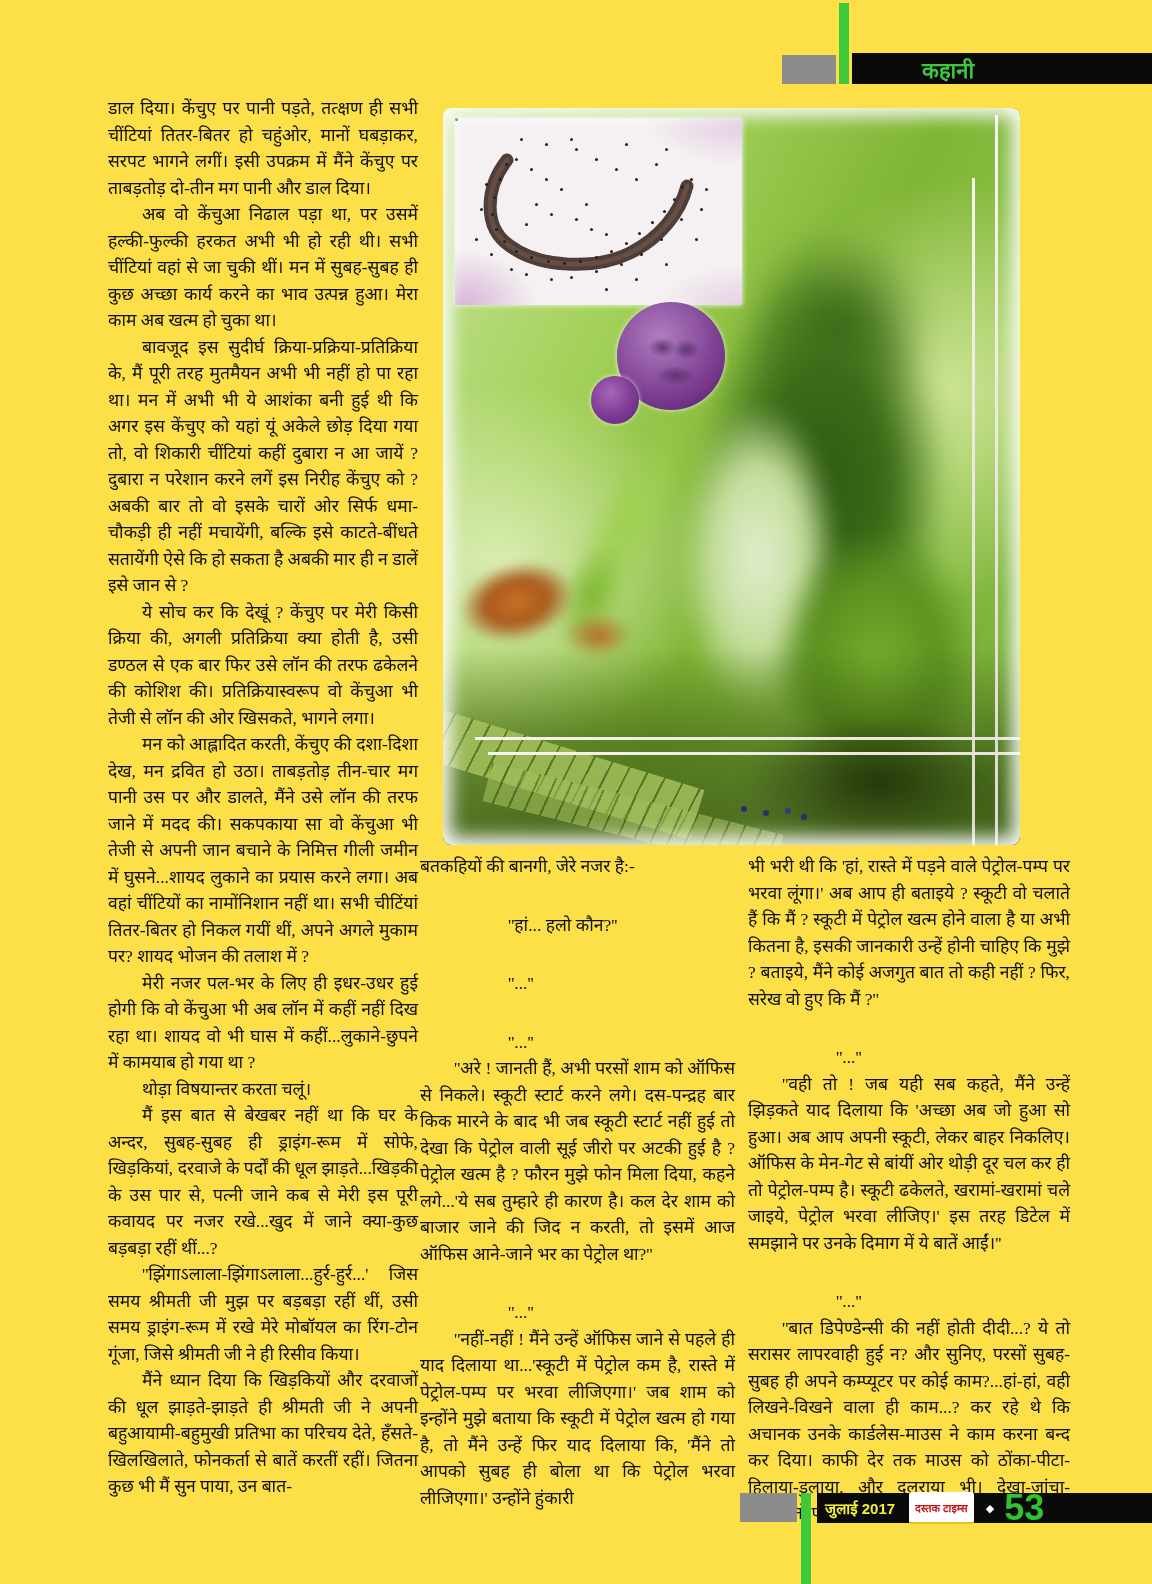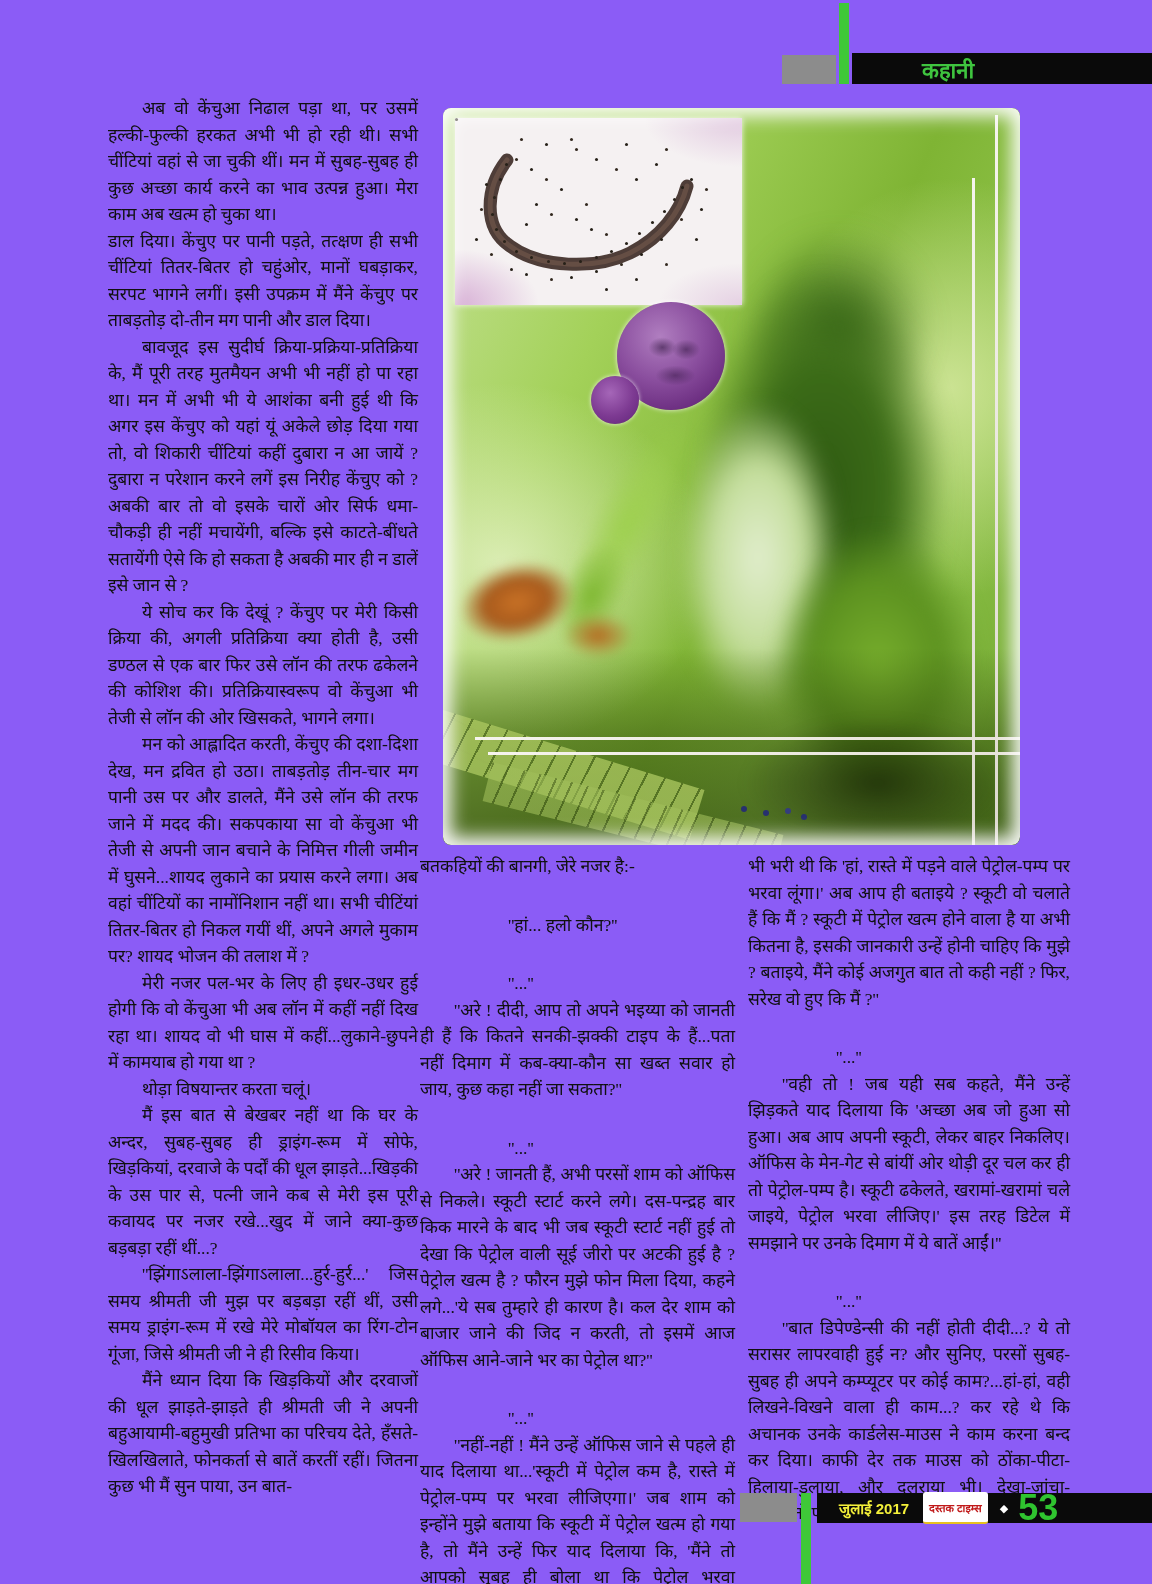--- a/index.html
+++ b/index.html
@@ -1,16 +1,16 @@
 <!DOCTYPE html>
 <html><head>
 <meta charset="utf-8">
 <style>
   html,body{margin:0;padding:0;background:#e8e8e8;}
-  .page{position:relative;width:1152px;height:1584px;background:#8b5cf6;overflow:hidden;
+  .page{position:relative;width:1152px;height:1584px;background:#fde047;overflow:hidden;
         font-family:"Liberation Serif","DejaVu Serif",serif;}
   
   .hdr-gray{position:absolute;left:782px;top:55px;width:54px;height:29px;background:#8c8c8c;}
   .hdr-greenbar{position:absolute;left:839px;top:3px;width:10px;height:81px;background:#3fc838;}
   .hdr-black{position:absolute;left:852px;top:53px;width:300px;height:31px;background:#0a0a0a;
              display:flex;align-items:center;}
   .hdr-black span{margin-left:70px;color:#3fc53f;font-size:22px;font-weight:bold;
                   font-family:"Liberation Sans","DejaVu Sans",sans-serif;}
   
   .col{position:absolute;color:#101010;}
@@ -88,55 +88,54 @@
     background:repeating-linear-gradient(100deg, rgba(80,105,35,.9) 0 2px, rgba(160,190,90,.85) 2px 16px);}
   .bluedots{position:absolute;left:298px;top:698px;width:6px;height:6px;border-radius:50%;background:#27306e;
     box-shadow:22px 4px #27306e,44px 2px #343d7d,60px 8px #27306e;}
   .art-fade{position:absolute;left:0;top:0;width:577px;height:737px;border-radius:8px;
     box-shadow:inset 0 0 18px 8px rgba(255,255,255,.95);}
   
   .ftr-gray{position:absolute;left:740px;top:1493px;width:57px;height:29px;background:#8c8c8c;}
   .ftr-greenbar{position:absolute;left:801px;top:1493px;width:10px;height:91px;background:#3fc838;}
   .ftr-black{position:absolute;left:817px;top:1493px;width:335px;height:30px;background:#0a0a0a;
              display:flex;align-items:center;font-family:"Liberation Sans","DejaVu Sans",sans-serif;}
-  .ftr-date{margin-left:22px;color:#f3ef39;font-size:15px;font-weight:bold;}
+  .ftr-date{margin-left:8px;color:#f3ef39;font-size:15px;font-weight:bold;}
   .ftr-logo{margin-left:14px;background:#ffffff;border-radius:3px;padding:6px 6px;height:18px;
             display:flex;align-items:center;border-bottom:2px solid #e8c020;}
   .ftr-logo span{color:#c01818;font-size:11px;font-weight:bold;white-space:nowrap;}
   .ftr-diamond{margin-left:12px;color:#ffffff;font-size:11px;}
   .ftr-page{margin-left:10px;color:#2fc42f;font-size:36px;font-weight:bold;line-height:1;}
 </style>
 </head>
 <body>
 
 <div class="page">
 
   <div class="hdr-gray"></div>
   <div class="hdr-greenbar"></div>
   <div class="hdr-black">
     <span>कहानी</span>
   </div>
 
   <div class="col col-left">
+      <p class="para plain">डाल दिया। केंचुए पर पानी पड़ते, तत्क्षण ही सभी चींटियां तितर-बितर हो चहुंओर, मानों घबड़ाकर, सरपट भागने लगीं। इसी उपक्रम में मैंने केंचुए पर ताबड़तोड़ दो-तीन मग पानी और डाल दिया।</p>
       <p class="para indent">अब वो केंचुआ निढाल पड़ा था, पर उसमें हल्की-फुल्की हरकत अभी भी हो रही थी। सभी चींटियां वहां से जा चुकी थीं। मन में सुबह-सुबह ही कुछ अच्छा कार्य करने का भाव उत्पन्न हुआ। मेरा काम अब खत्म हो चुका था।</p>
-      <p class="para plain">डाल दिया। केंचुए पर पानी पड़ते, तत्क्षण ही सभी चींटियां तितर-बितर हो चहुंओर, मानों घबड़ाकर, सरपट भागने लगीं। इसी उपक्रम में मैंने केंचुए पर ताबड़तोड़ दो-तीन मग पानी और डाल दिया।</p>
       <p class="para indent">बावजूद इस सुदीर्घ क्रिया-प्रक्रिया-प्रतिक्रिया के, मैं पूरी तरह मुतमैयन अभी भी नहीं हो पा रहा था। मन में अभी भी ये आशंका बनी हुई थी कि अगर इस केंचुए को यहां यूं अकेले छोड़ दिया गया तो, वो शिकारी चींटियां कहीं दुबारा न आ जायें ? दुबारा न परेशान करने लगें इस निरीह केंचुए को ? अबकी बार तो वो इसके चारों ओर सिर्फ धमा-चौकड़ी ही नहीं मचायेंगी, बल्कि इसे काटते-बींधते सतायेंगी ऐसे कि हो सकता है अबकी मार ही न डालें इसे जान से ?</p>
       <p class="para indent">ये सोच कर कि देखूं ? केंचुए पर मेरी किसी क्रिया की, अगली प्रतिक्रिया क्या होती है, उसी डण्ठल से एक बार फिर उसे लॉन की तरफ ढकेलने की कोशिश की। प्रतिक्रियास्वरूप वो केंचुआ भी तेजी से लॉन की ओर खिसकते, भागने लगा।</p>
       <p class="para indent">मन को आह्लादित करती, केंचुए की दशा-दिशा देख, मन द्रवित हो उठा। ताबड़तोड़ तीन-चार मग पानी उस पर और डालते, मैंने उसे लॉन की तरफ जाने में मदद की। सकपकाया सा वो केंचुआ भी तेजी से अपनी जान बचाने के निमित्त गीली जमीन में घुसने...शायद लुकाने का प्रयास करने लगा। अब वहां चींटियों का नामोंनिशान नहीं था। सभी चीटिंयां तितर-बितर हो निकल गयीं थीं, अपने अगले मुकाम पर? शायद भोजन की तलाश में ?</p>
       <p class="para indent">मेरी नजर पल-भर के लिए ही इधर-उधर हुई होगी कि वो केंचुआ भी अब लॉन में कहीं नहीं दिख रहा था। शायद वो भी घास में कहीं...लुकाने-छुपने में कामयाब हो गया था ?</p>
       <p class="para indent">थोड़ा विषयान्तर करता चलूं।</p>
       <p class="para indent">मैं इस बात से बेखबर नहीं था कि घर के अन्दर, सुबह-सुबह ही ड्राइंग-रूम में सोफे, खिड़कियां, दरवाजे के पर्दों की धूल झाड़ते...खिड़की के उस पार से, पत्नी जाने कब से मेरी इस पूरी कवायद पर नजर रखे...खुद में जाने क्या-कुछ बड़बड़ा रहीं थीं...?</p>
       <p class="para indent">''झिंगाऽलाला-झिंगाऽलाला...हुर्र-हुर्र...' जिस समय श्रीमती जी मुझ पर बड़बड़ा रहीं थीं, उसी समय ड्राइंग-रूम में रखे मेरे मोबॉयल का रिंग-टोन गूंजा, जिसे श्रीमती जी ने ही रिसीव किया।</p>
       <p class="para indent">मैंने ध्यान दिया कि खिड़कियों और दरवाजों की धूल झाड़ते-झाड़ते ही श्रीमती जी ने अपनी बहुआयामी-बहुमुखी प्रतिभा का परिचय देते, हँसते-खिलखिलाते, फोनकर्ता से बातें करतीं रहीं। जितना कुछ भी मैं सुन पाया, उन बात-</p>
     </div>
   <div class="col col-mid">
       <p class="para plain">बतकहियों की बानगी, जेरे नजर है:-</p>
       <p class="para dialog">''हां... हलो कौन?''</p>
       <p class="para dialog">''...''</p>
-      <p class="para indent">''अरे ! दीदी, आप तो अपने भइय्या को जानती ही हैं कि कितने सनकी-झक्की टाइप के हैं...पता नहीं दिमाग में कब-क्या-कौन सा खब्त सवार हो जाय, कुछ कहा नहीं जा सकता?''</p>
       <p class="para dialog">''...''</p>
       <p class="para indent">''अरे ! जानती हैं, अभी परसों शाम को ऑफिस से निकले। स्कूटी स्टार्ट करने लगे। दस-पन्द्रह बार किक मारने के बाद भी जब स्कूटी स्टार्ट नहीं हुई तो देखा कि पेट्रोल वाली सूई जीरो पर अटकी हुई है ? पेट्रोल खत्म है ? फौरन मुझे फोन मिला दिया, कहने लगे...'ये सब तुम्हारे ही कारण है। कल देर शाम को बाजार जाने की जिद न करती, तो इसमें आज ऑफिस आने-जाने भर का पेट्रोल था?''</p>
       <p class="para dialog">''...''</p>
       <p class="para indent">''नहीं-नहीं ! मैंने उन्हें ऑफिस जाने से पहले ही याद दिलाया था...'स्कूटी में पेट्रोल कम है, रास्ते में पेट्रोल-पम्प पर भरवा लीजिएगा।' जब शाम को इन्होंने मुझे बताया कि स्कूटी में पेट्रोल खत्म हो गया है, तो मैंने उन्हें फिर याद दिलाया कि, 'मैंने तो आपको सुबह ही बोला था कि पेट्रोल भरवा लीजिएगा।' उन्होंने हुंकारी</p>
     </div>
   <div class="col col-right">
       <p class="para plain">भी भरी थी कि 'हां, रास्ते में पड़ने वाले पेट्रोल-पम्प पर भरवा लूंगा।' अब आप ही बताइये ? स्कूटी वो चलाते हैं कि मैं ? स्कूटी में पेट्रोल खत्म होने वाला है या अभी कितना है, इसकी जानकारी उन्हें होनी चाहिए कि मुझे ? बताइये, मैंने कोई अजगुत बात तो कही नहीं ? फिर, सरेख वो हुए कि मैं ?''</p>
       <p class="para dialog">''...''</p>
       <p class="para indent">''वही तो ! जब यही सब कहते, मैंने उन्हें झिड़कते याद दिलाया कि 'अच्छा अब जो हुआ सो हुआ। अब आप अपनी स्कूटी, लेकर बाहर निकलिए। ऑफिस के मेन-गेट से बांयीं ओर थोड़ी दूर चल कर ही तो पेट्रोल-पम्प है। स्कूटी ढकेलते, खरामां-खरामां चले जाइये, पेट्रोल भरवा लीजिए।' इस तरह डिटेल में समझाने पर उनके दिमाग में ये बातें आईं।''</p>
       <p class="para dialog">''...''</p>

